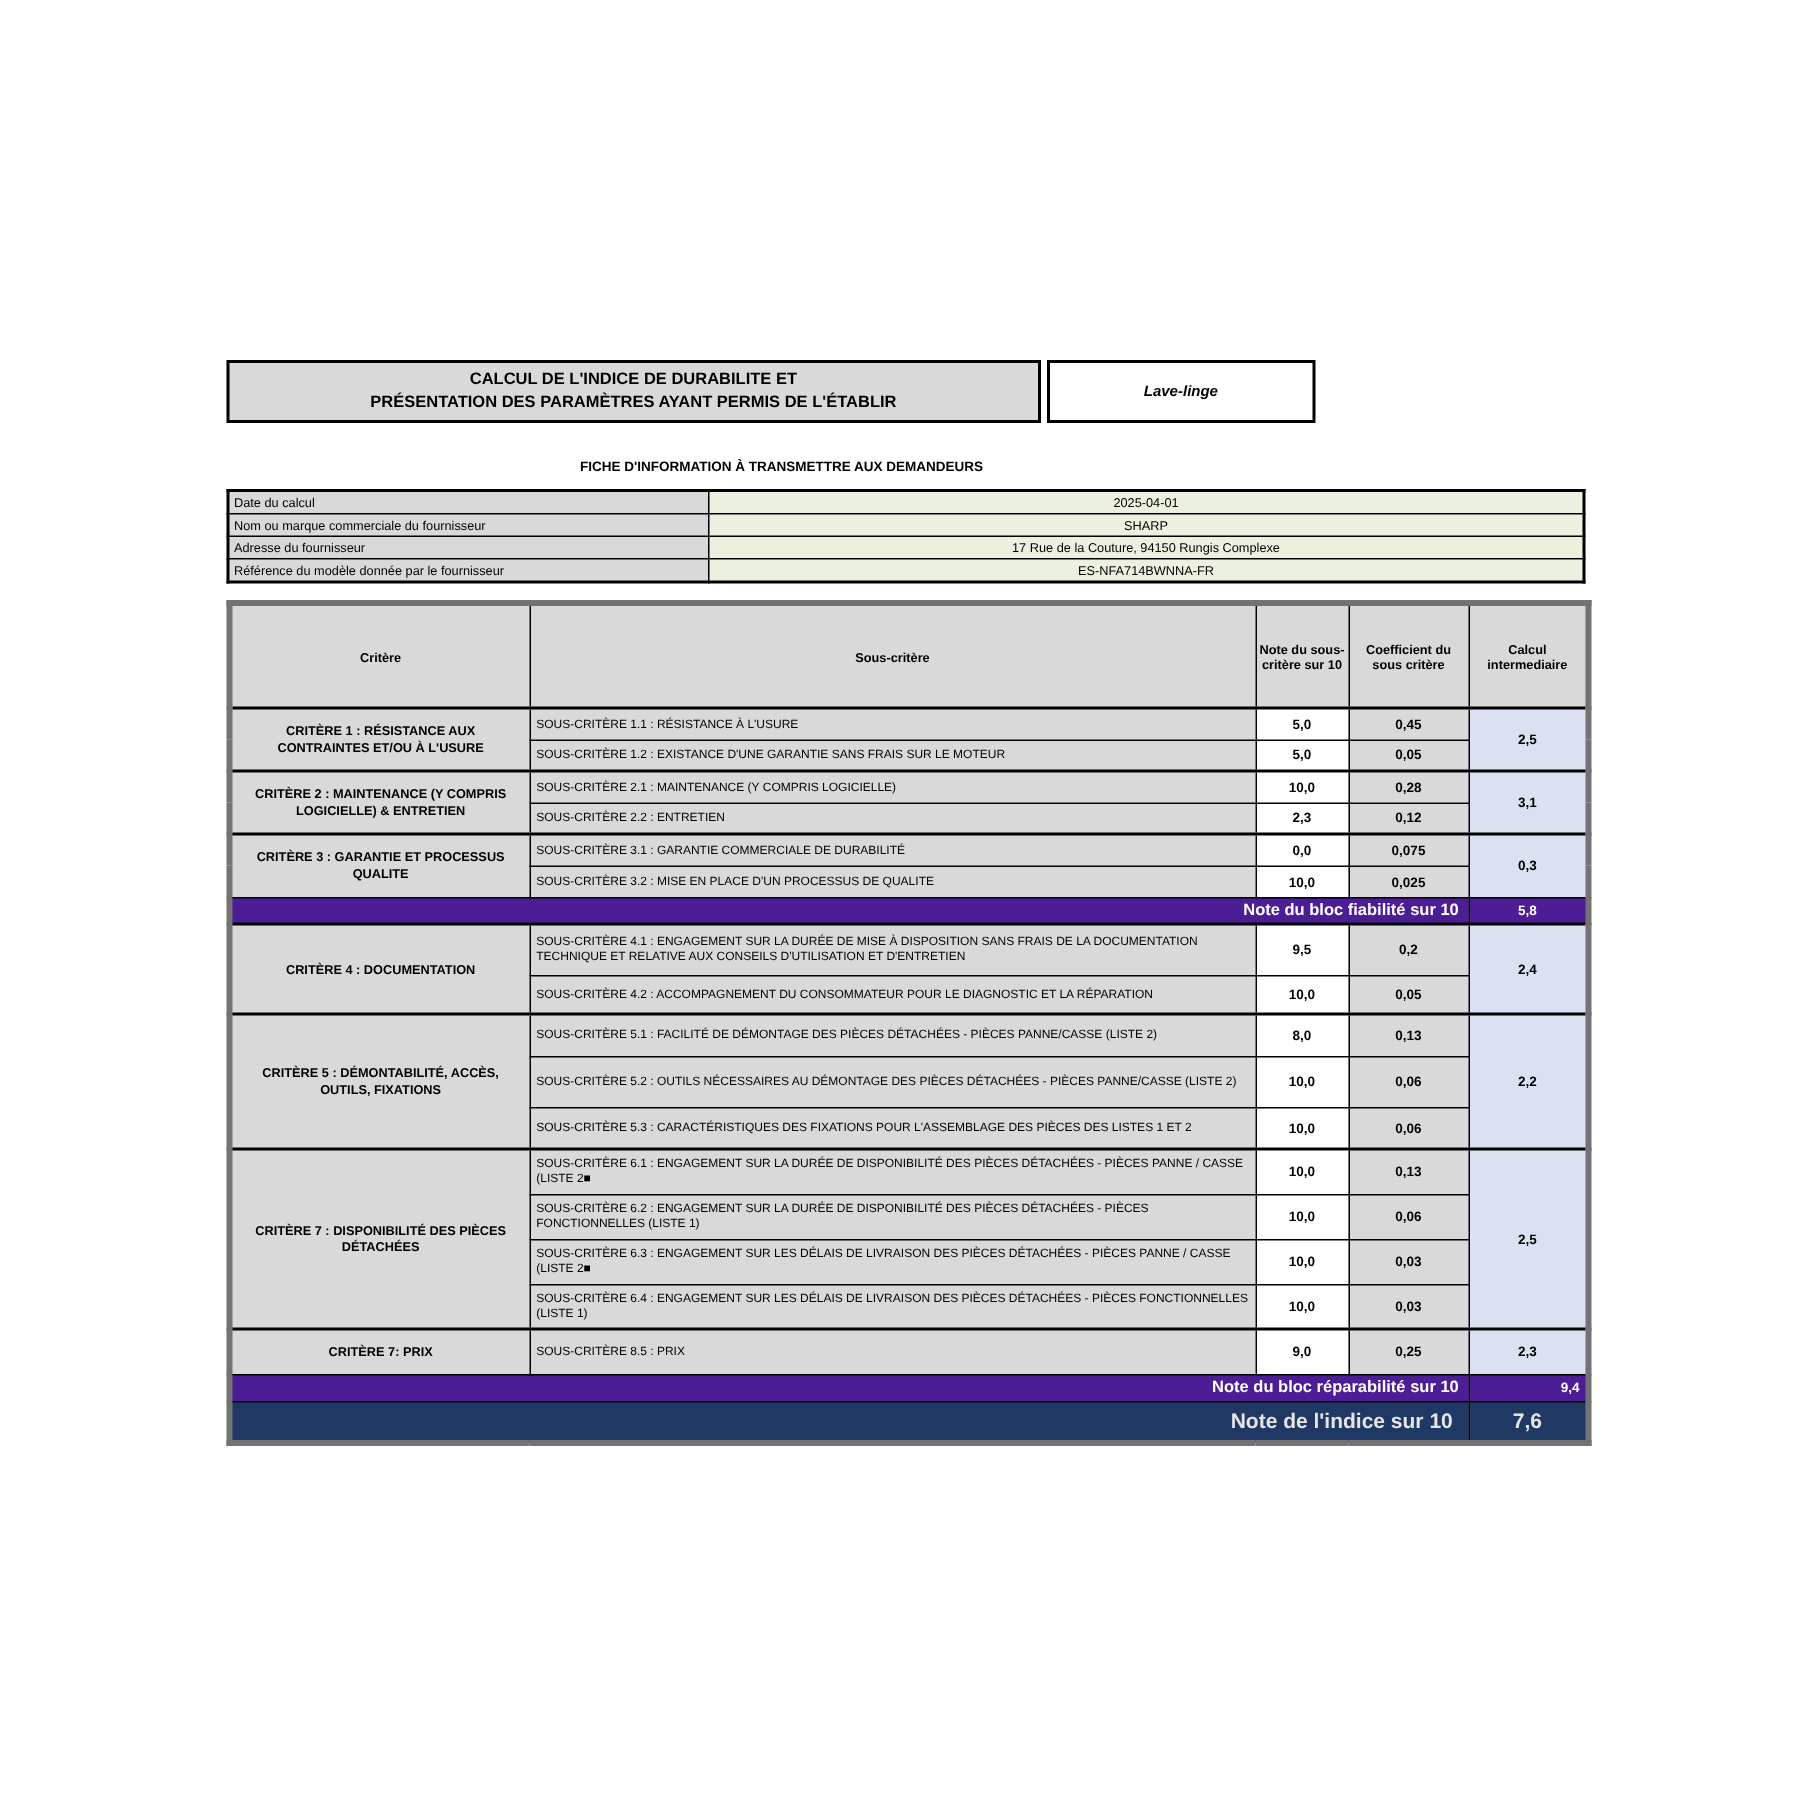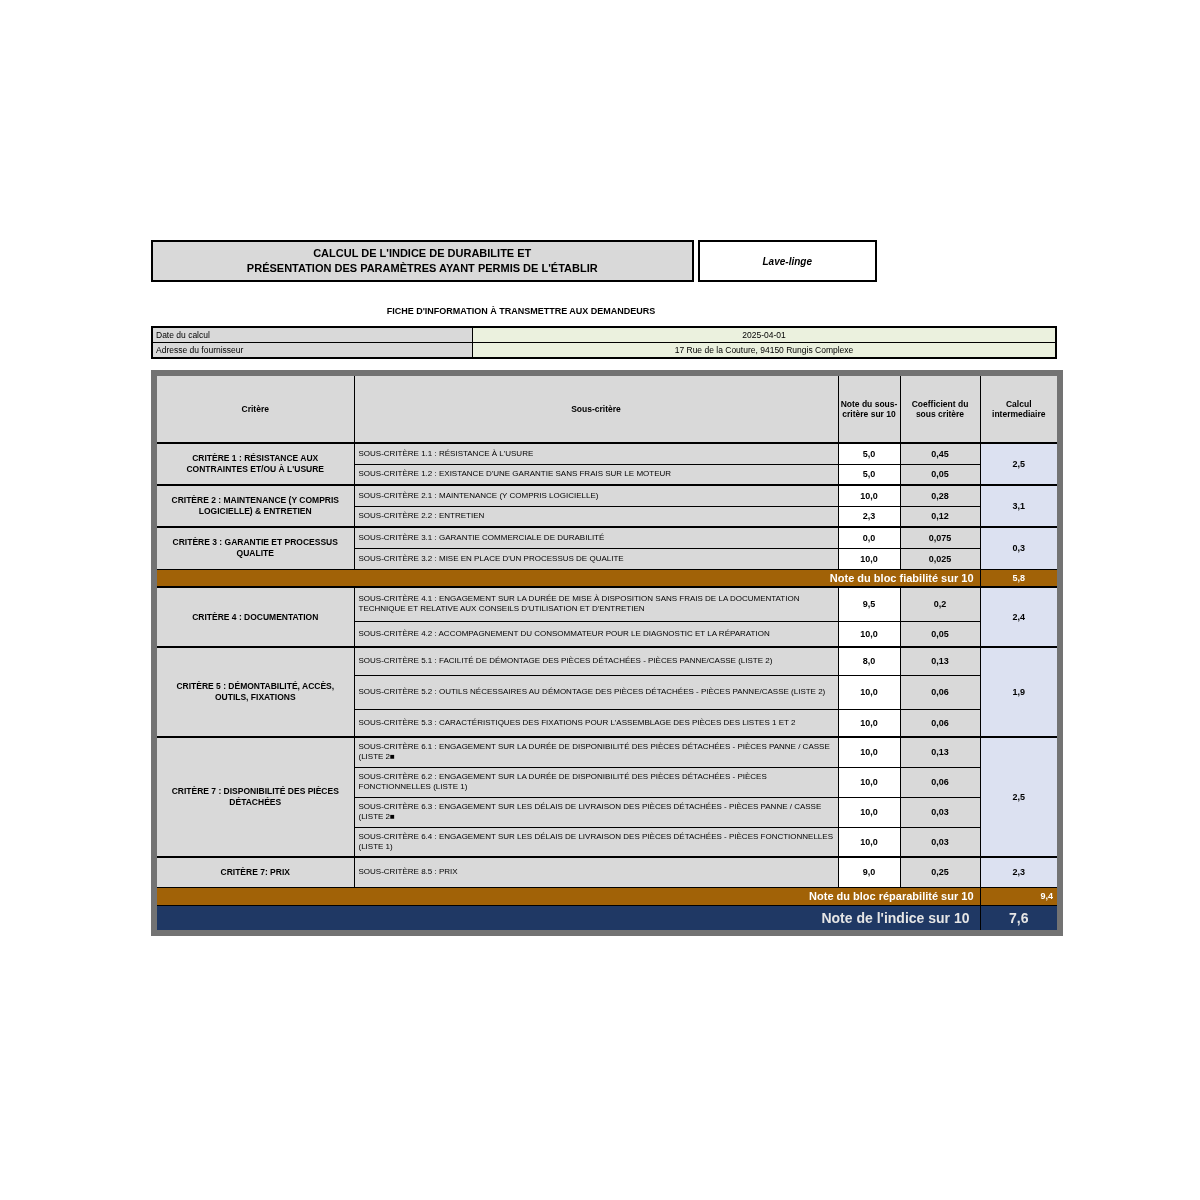--- a/index.html
+++ b/index.html
@@ -21,37 +21,37 @@
             font-weight:bold;font-size:9px;}
 
   
   table{border-collapse:collapse;}
   .info{margin-top:10px;width:906px;border:2px solid #000;table-layout:fixed;}
   .info td{border:1px solid #000;font-size:8.5px;height:12px;padding:1px 3px;}
   .info td.ilabel{width:313px;background:#d9d9d9;margin-top:32px;}
   .info td.ivalue{background:#ebf1de;text-align:center;}
 
   
-  .main{margin-top:11px;width:906px;border:6px solid #737373;table-layout:fixed;}
+  .main{margin-top:11px;width:906px;border:4px solid #737373;table-layout:fixed;}
   .main th,.main td{border:1px solid #000;box-sizing:border-box;}
   .main th{background:#d9d9d9;font-size:8.5px;font-weight:bold;height:70px;padding:2px;}
   td.crit{background:#d9d9d9;font-weight:bold;font-size:8.5px;text-align:center;
           padding:2px 6px;line-height:11px;}
   td.sub{background:#d9d9d9;font-size:8px;padding:2px 4px;line-height:10px;}
   td.note{background:#ffffff;font-weight:bold;font-size:9px;text-align:center;}
   td.coef{background:#d9d9d9;font-weight:bold;font-size:9px;text-align:center;}
   td.calc{background:#dce1f1;font-weight:bold;font-size:9px;text-align:center;}
   tr.h23 td{height:21px;}
   tr.h28 td{height:26px;}
   tr.h30 td{height:28px;}
   tr.h32 td{height:30px;}
   tr.h36 td{height:34px;}
   .gsep td{border-top:2px solid #000;}
 
-  tr.band td{background:#a16207;color:#fff;font-weight:bold;border:1px solid #000;height:18px;}
+  tr.band td{background:#4c1d95;color:#fff;font-weight:bold;border:1px solid #000;height:18px;}
   td.band-label{text-align:right;font-size:11px;padding-right:6px;}
   td.band-value{text-align:center;font-size:9px;}
   td.band-value.ralign{text-align:right;padding-right:4px;}
 
   tr.total td{background:#1f3864;color:#e5e5e5;font-weight:bold;height:28px;border:1px solid #000;}
   td.total-label{text-align:right;font-size:14px;padding-right:10px;}
   td.total-value{text-align:center;font-size:14px;}
 </style>
 </head>
 <body>
@@ -71,22 +71,30 @@
 
     <div class="subtitle">FICHE D'INFORMATION À TRANSMETTRE AUX DEMANDEURS</div>
 
     <table class="info">
       <tbody>
         <tr>
           <td class="ilabel">Date du calcul</td>
           <td class="ivalue">2025-04-01</td>
         </tr>
         <tr>
+          <td class="ilabel">Nom ou marque commerciale du fournisseur</td>
+          <td class="ivalue">SHARP</td>
+        </tr>
+        <tr>
           <td class="ilabel">Adresse du fournisseur</td>
           <td class="ivalue">17 Rue de la Couture, 94150 Rungis Complexe</td>
+        </tr>
+        <tr>
+          <td class="ilabel">Référence du modèle donnée par le fournisseur</td>
+          <td class="ivalue">ES-NFA714BWNNA-FR</td>
         </tr>
       </tbody>
     </table>
 
     <table class="main">
       <colgroup>
         <col style="width:200px">
           <col style="width:484px">
           <col style="width:62px">
         <col style="width:80px">
@@ -158,21 +166,21 @@
           <td class="sub">SOUS-CRITÈRE 4.2 : ACCOMPAGNEMENT DU CONSOMMATEUR POUR LE DIAGNOSTIC ET LA RÉPARATION</td>
           <td class="note">10,0</td>
           <td class="coef">0,05</td>
         </tr>
 
         <tr class="h30 gsep">
           <td class="crit" rowspan="3">CRITÈRE 5 : DÉMONTABILITÉ, ACCÈS, OUTILS, FIXATIONS</td>
           <td class="sub">SOUS-CRITÈRE 5.1 : FACILITÉ DE DÉMONTAGE DES PIÈCES DÉTACHÉES - PIÈCES PANNE/CASSE (LISTE 2)</td>
           <td class="note">8,0</td>
           <td class="coef">0,13</td>
-          <td class="calc" rowspan="3">1,9</td>
+          <td class="calc" rowspan="3">2,2</td>
         </tr>
         <tr class="h36">
           <td class="sub">SOUS-CRITÈRE 5.2 : OUTILS NÉCESSAIRES AU DÉMONTAGE DES PIÈCES DÉTACHÉES - PIÈCES PANNE/CASSE (LISTE 2)</td>
           <td class="note">10,0</td>
           <td class="coef">0,06</td>
         </tr>
         <tr class="h30">
           <td class="sub">SOUS-CRITÈRE 5.3 : CARACTÉRISTIQUES DES FIXATIONS POUR L'ASSEMBLAGE DES PIÈCES DES LISTES 1 ET 2</td>
           <td class="note">10,0</td>
           <td class="coef">0,06</td>

